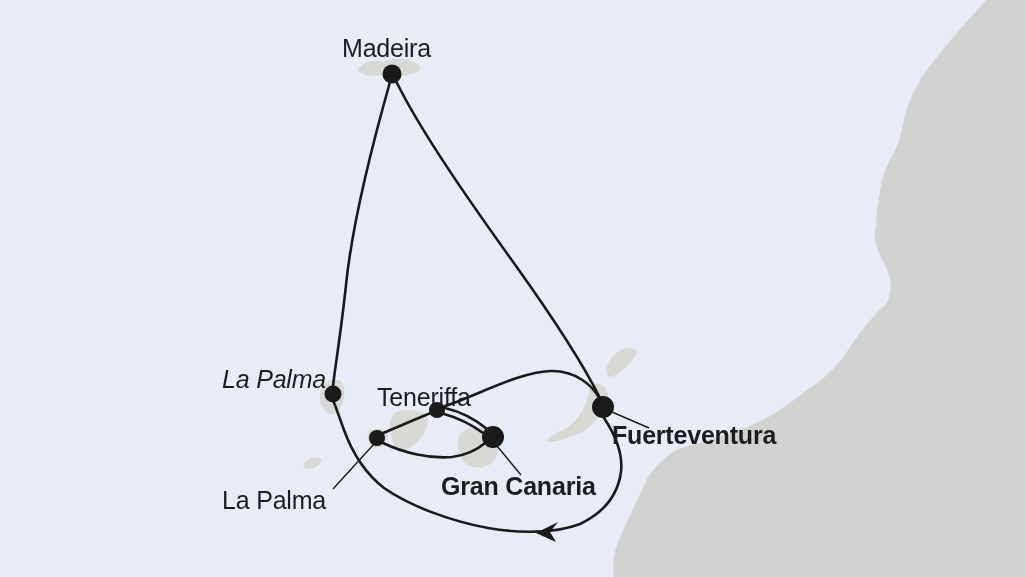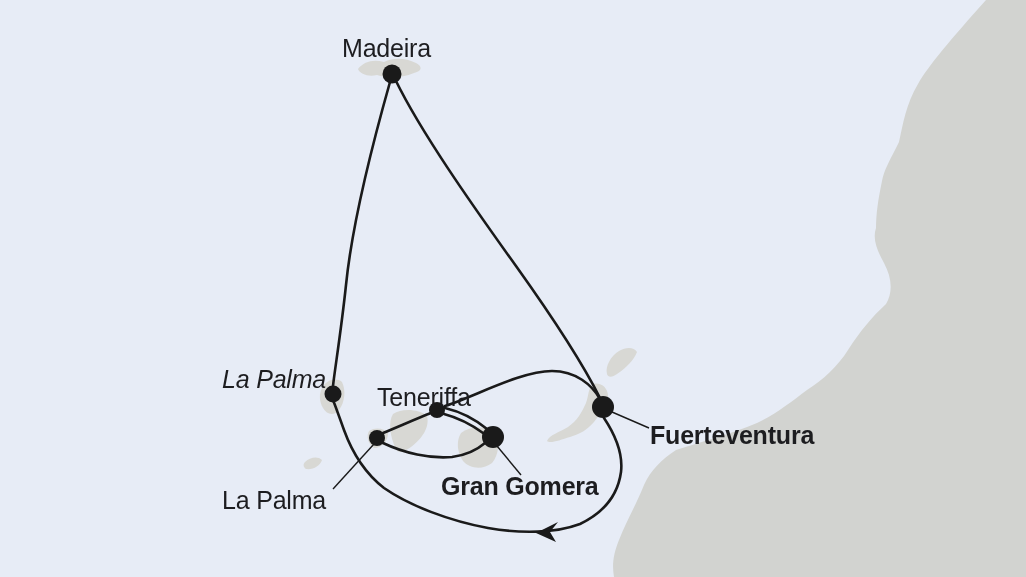--- a/index.html
+++ b/index.html
@@ -19,21 +19,21 @@
     white-space:nowrap;
     line-height:1.1;
     font-weight:400;
   }
   .port-label.bold{font-weight:700;}
   .lbl-madeira{left:342px;top:35px;}
   .lbl-lapalma{left:222px;top:366px;font-style:italic;}
   .lbl-teneriffa{left:377px;top:384px;}
   .lbl-lagomera{left:222px;top:487px;}
   .lbl-grancanaria{left:441px;top:473px;}
-  .lbl-fuerteventura{left:650px;top:422px;}
+  .lbl-fuerteventura{left:612px;top:422px;}
 </style>
 </head>
 <body>
 
 <div class="map-frame">
 
   <svg width="1026" height="577" viewBox="0 0 1026 577">
 
     <path d="M 986,0
          C 952,38 928,66 918,84
@@ -98,16 +98,16 @@
       <circle cx="377" cy="438" r="8"></circle>
       <circle cx="493" cy="437" r="11"></circle>
       <circle cx="603" cy="407" r="11"></circle>
     </g>
   </svg>
 
   <div class="port-label lbl-madeira">Madeira</div>
   <div class="port-label lbl-lapalma">La Palma</div>
   <div class="port-label lbl-teneriffa">Teneriffa</div>
   <div class="port-label lbl-lagomera">La Palma</div>
-  <div class="port-label lbl-grancanaria bold">Gran Gomera</div>
+  <div class="port-label lbl-grancanaria bold">Gran Canaria</div>
   <div class="port-label lbl-fuerteventura bold">Fuerteventura</div>
 
 </div>
 
 </body></html>

